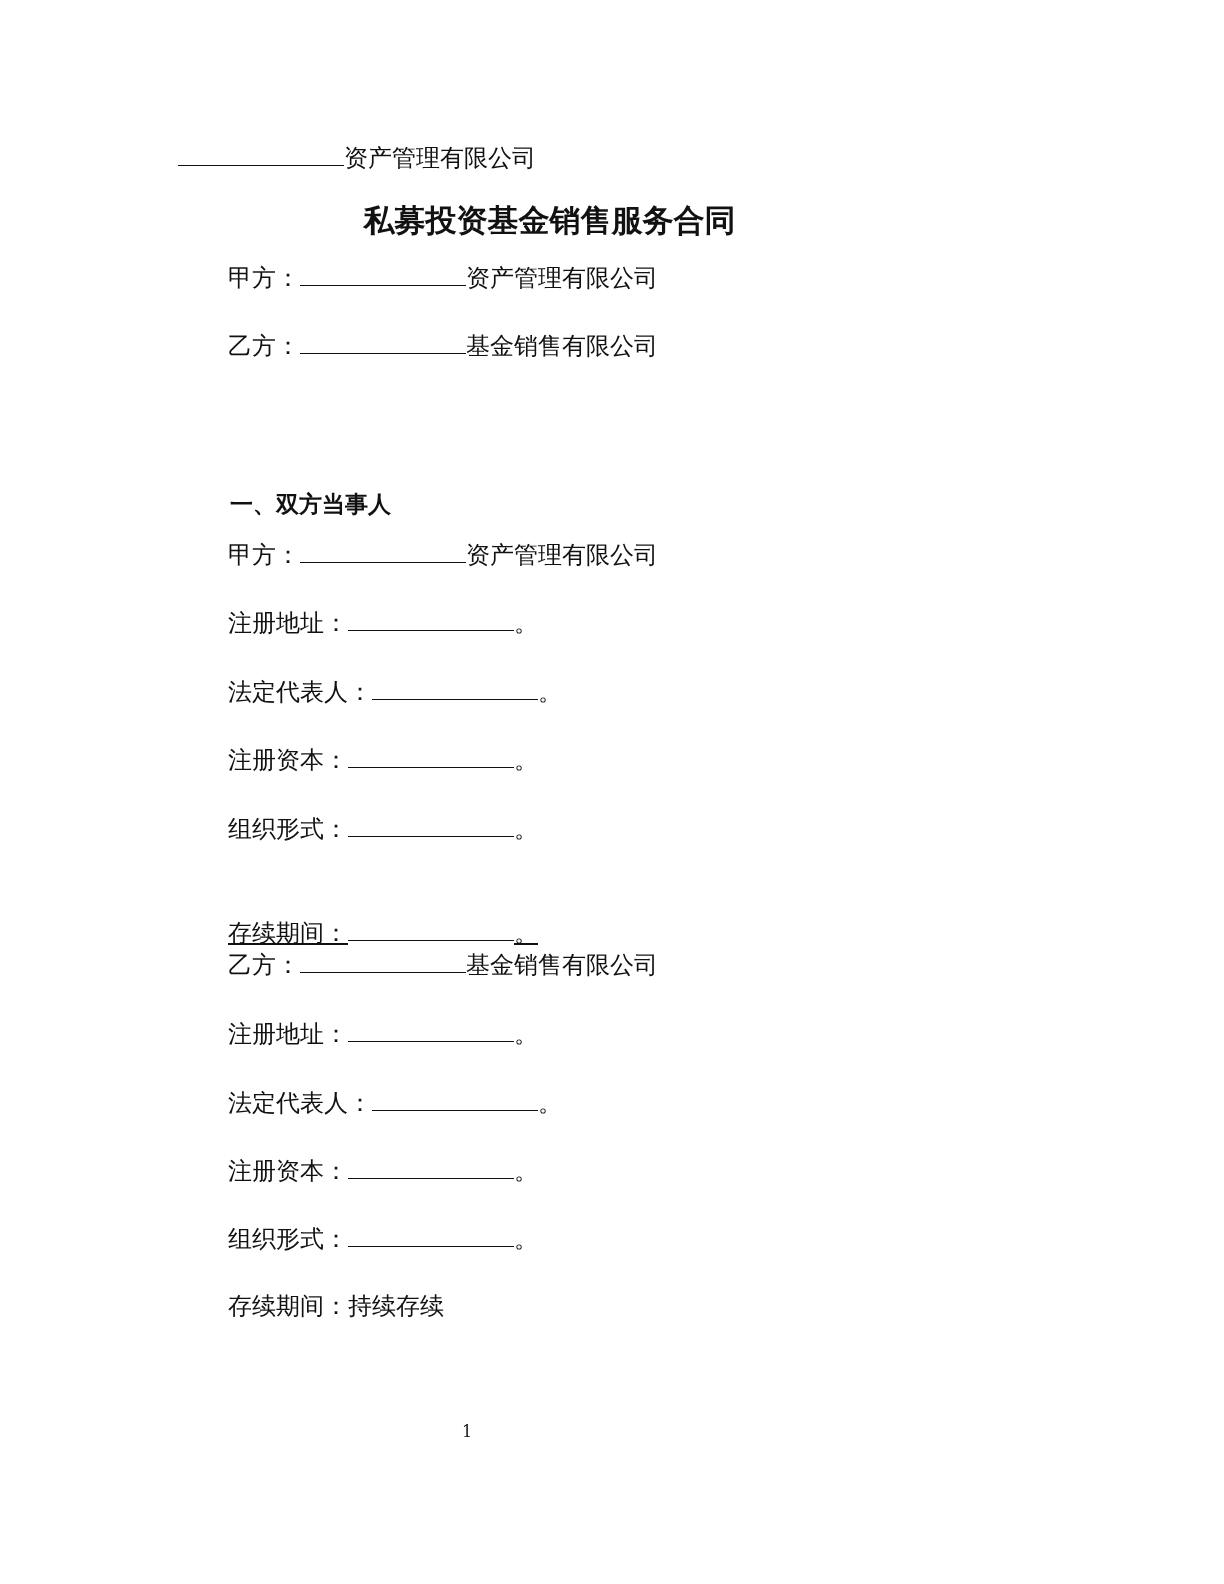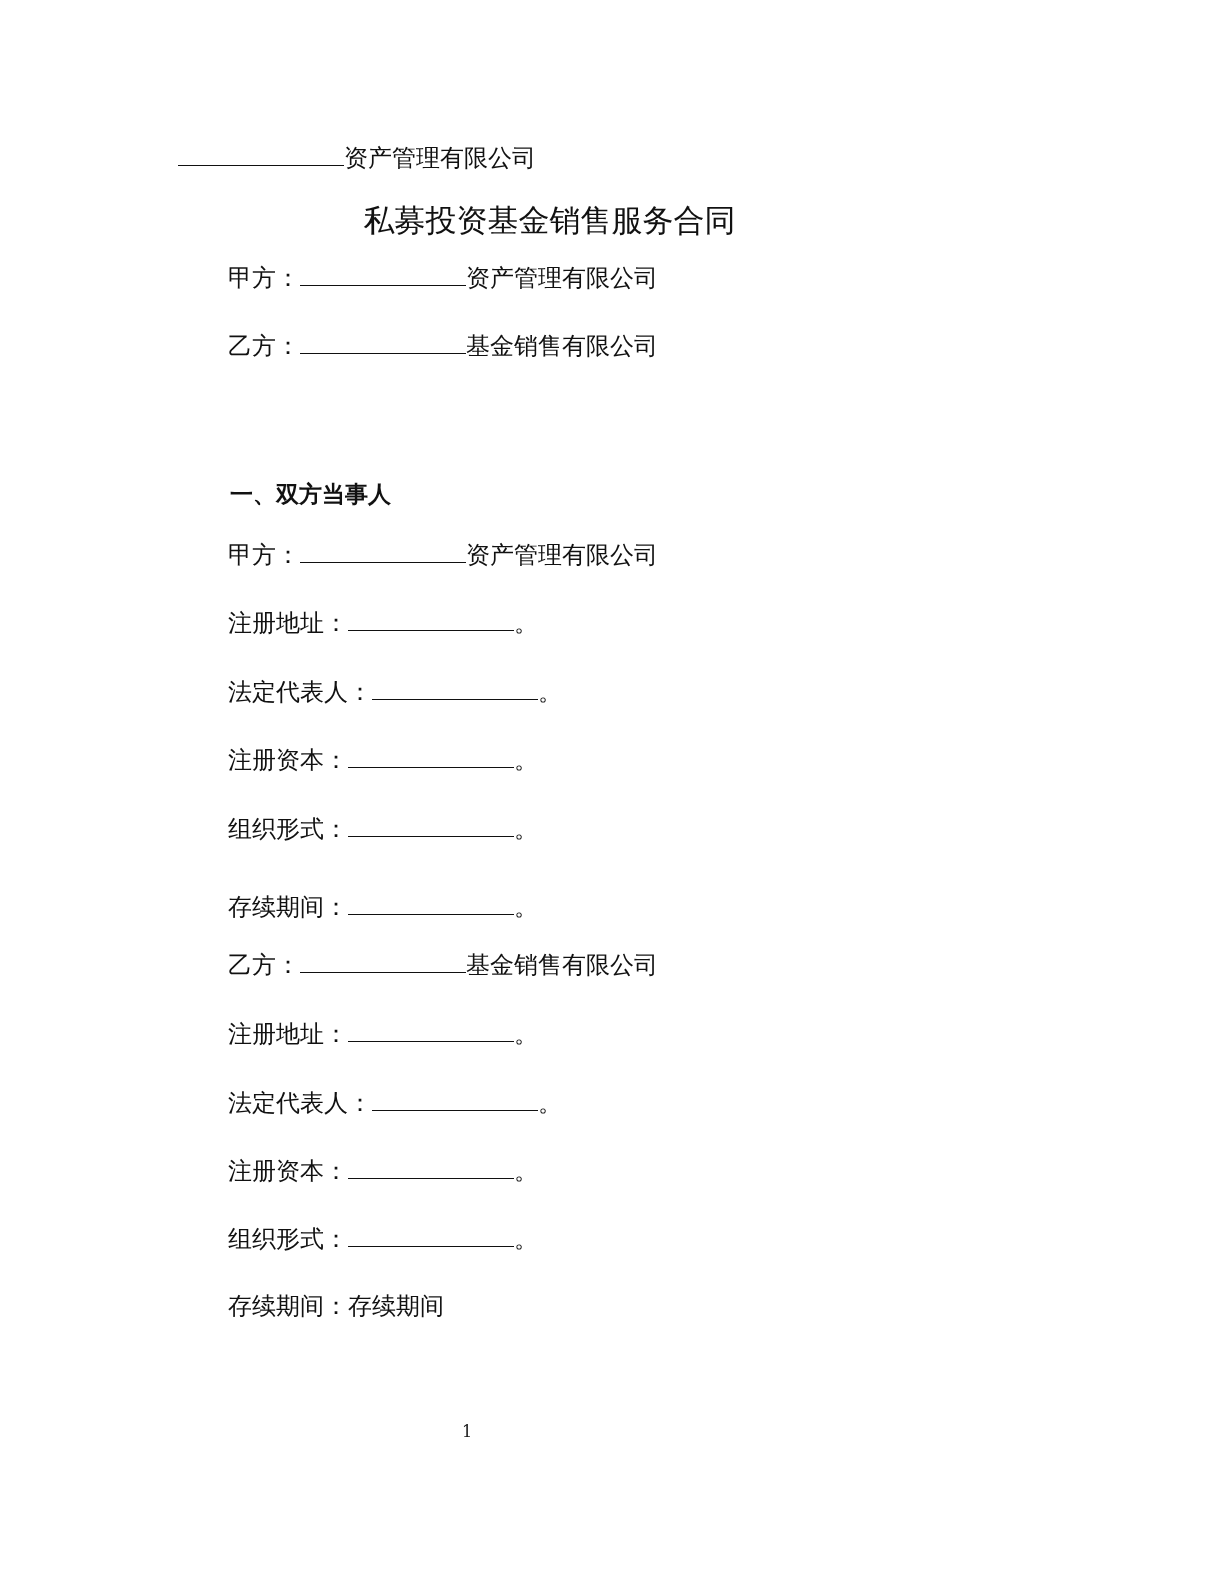--- a/index.html
+++ b/index.html
@@ -1,21 +1,21 @@
 <!DOCTYPE html>
 <html><head>
 <meta charset="utf-8">
 <style>
   html, body { margin: 0; padding: 0; background: #ffffff; }
   body { width: 1224px; height: 1584px; position: relative; overflow: hidden;
          font-family: "DejaVu Serif", "Liberation Serif", serif; color: #111; }
   .line { position: absolute; white-space: nowrap; font-size: 24px; line-height: 28px; }
   .blank { display: inline-block; border-bottom: 1.5px solid #111; height: 22px; vertical-align: baseline; }
   .title { position: absolute; left: 0; width: 1099px; text-align: center; top: 200px;
-           font-size: 31px; font-weight: normal; line-height: 40px; }
+           font-size: 31px; font-weight: bold; line-height: 40px; }
   .heading { font-weight: bold; font-size: 23px; }
   .page-num { position: absolute; left: 462px; top: 1422px; font-size: 16px; }
 </style>
 </head>
 <body>
 
 <div>
 
   <div class="line" style="left:178px; top:143px;">
     <span class="blank" style="width:166px;"></span><span>资产管理有限公司</span>
@@ -24,21 +24,21 @@
   <div class="title">私募投资基金销售服务合同</div>
 
   <div class="line" style="left:228px; top:263px;">
     <span>甲方：</span><span class="blank" style="width:166px;"></span><span>资产管理有限公司</span>
   </div>
 
   <div class="line" style="left:228px; top:331px;">
     <span>乙方：</span><span class="blank" style="width:166px;"></span><span>基金销售有限公司</span>
   </div>
 
-  <div class="line heading" style="left:230px; top:480px;">一、双方当事人</div>
+  <div class="line heading" style="left:230px; top:490px;">一、双方当事人</div>
 
   <div class="line" style="left:228px; top:540px;">
     <span>甲方：</span><span class="blank" style="width:166px;"></span><span>资产管理有限公司</span>
   </div>
 
   <div class="line" style="left:228px; top:608px;">
     <span>注册地址：</span><span class="blank" style="width:166px;"></span><span>。</span>
   </div>
 
   <div class="line" style="left:228px; top:677px;">
@@ -46,21 +46,21 @@
   </div>
 
   <div class="line" style="left:228px; top:745px;">
     <span>注册资本：</span><span class="blank" style="width:166px;"></span><span>。</span>
   </div>
 
   <div class="line" style="left:228px; top:814px;">
     <span>组织形式：</span><span class="blank" style="width:166px;"></span><span>。</span>
   </div>
 
-  <div class="line" style="left:228px; top:892px;">
+  <div class="line" style="left:228px; top:918px;text-decoration:underline;">
     <span>存续期间：</span><span class="blank" style="width:166px;"></span><span>。</span>
   </div>
 
   <div class="line" style="left:228px; top:950px;">
     <span>乙方：</span><span class="blank" style="width:166px;"></span><span>基金销售有限公司</span>
   </div>
 
   <div class="line" style="left:228px; top:1019px;">
     <span>注册地址：</span><span class="blank" style="width:166px;"></span><span>。</span>
   </div>
@@ -71,17 +71,17 @@
 
   <div class="line" style="left:228px; top:1156px;">
     <span>注册资本：</span><span class="blank" style="width:166px;"></span><span>。</span>
   </div>
 
   <div class="line" style="left:228px; top:1224px;">
     <span>组织形式：</span><span class="blank" style="width:166px;"></span><span>。</span>
   </div>
 
   <div class="line" style="left:228px; top:1292px;">
-    <span>存续期间：</span><span>存续期间</span>
+    <span>存续期间：</span><span>持续存续</span>
   </div>
 
   <div class="page-num">1</div>
 </div>
 
 </body></html>

